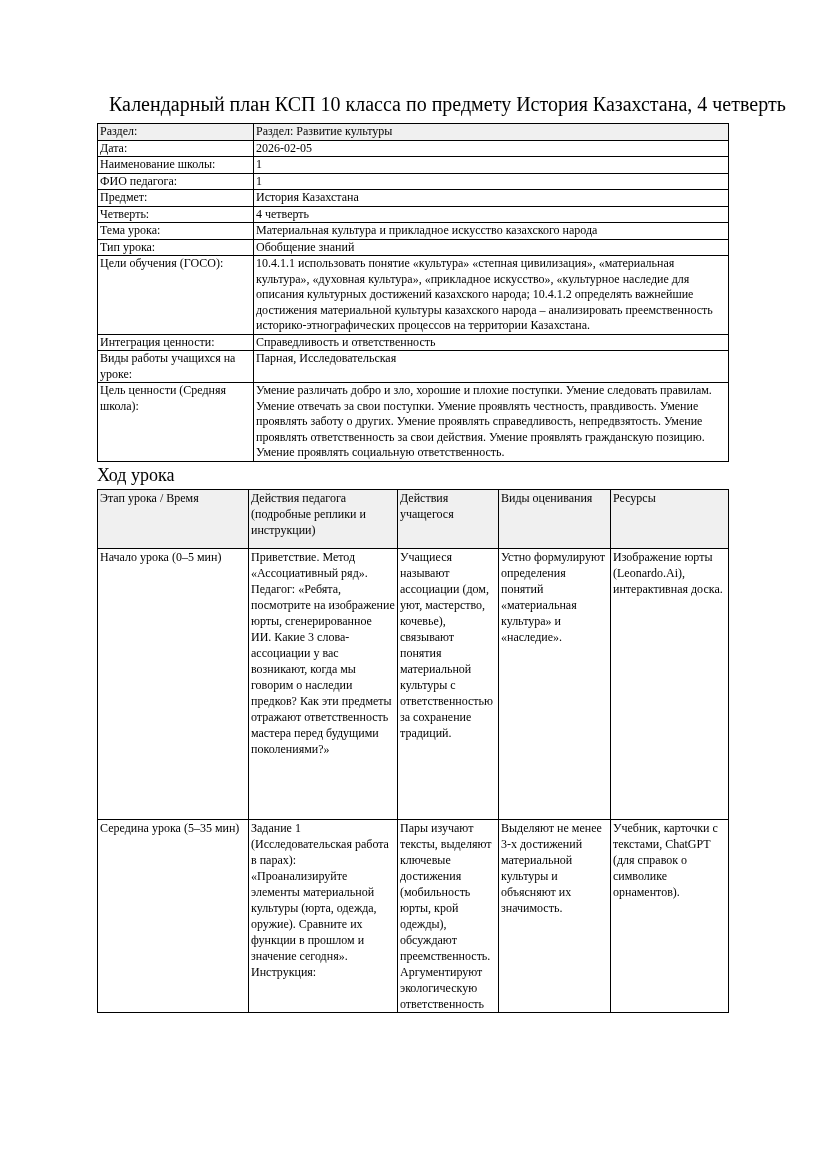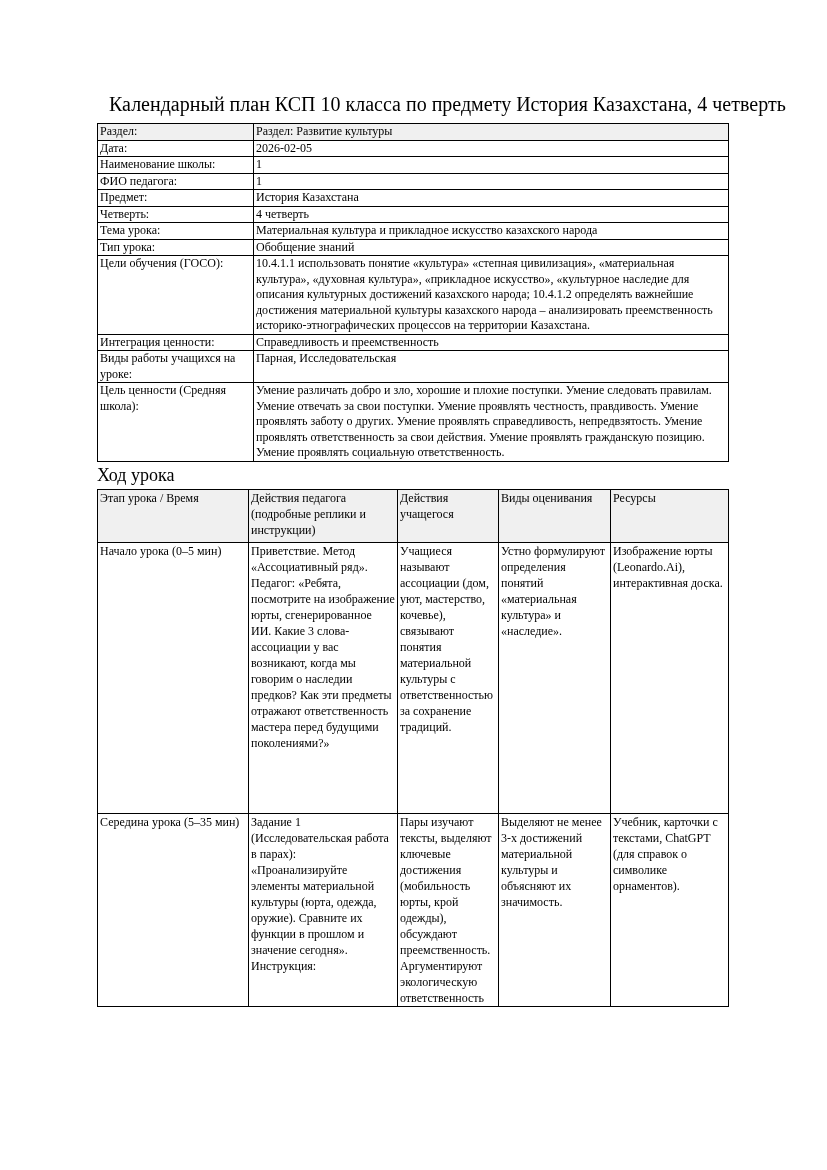--- a/index.html
+++ b/index.html
@@ -40,21 +40,21 @@
     overflow-wrap: break-word;
   }
   .info-table td { line-height: 15.5px; }
   .lesson-table td, .lesson-table th { line-height: 16px; }
   tr.shaded td, .lesson-table thead tr th { background: #f0f0f0; }
   .section-heading {
     margin: 5px 0 6px 0;
     font-size: 18px;
     line-height: 16px;
   }
-  .lesson-table thead tr { height: 53px; }
+  .lesson-table thead tr { height: 59px; }
   .lesson-table tr.row-start { height: 271px; }
   .lesson-table tr.row-mid { height: 192px; }
 </style>
 </head>
 <body>
 
 <div class="doc">
 
   <p class="title">Календарный план КСП 10 класса по предмету История Казахстана, 4 четверть</p>
 
@@ -95,21 +95,21 @@
       <tr>
         <td>Тип урока:</td>
         <td>Обобщение знаний</td>
       </tr>
       <tr>
         <td>Цели обучения (ГОСО):</td>
         <td>10.4.1.1 использовать понятие «культура» «степная цивилизация», «материальная культура», «духовная культура», «прикладное искусство», «культурное наследие для описания культурных достижений казахского народа; 10.4.1.2 определять важнейшие достижения материальной культуры казахского народа – анализировать преемственность историко-этнографических процессов на территории Казахстана.</td>
       </tr>
       <tr>
         <td>Интеграция ценности:</td>
-        <td>Справедливость и преемственность</td>
+        <td>Справедливость и ответственность</td>
       </tr>
       <tr>
         <td>Виды работы учащихся на уроке:</td>
         <td>Парная, Исследовательская</td>
       </tr>
       <tr>
         <td>Цель ценности (Средняя школа):</td>
         <td>Умение различать добро и зло, хорошие и плохие поступки. Умение следовать правилам. Умение отвечать за свои поступки. Умение проявлять честность, правдивость. Умение проявлять заботу о других. Умение проявлять справедливость, непредвзятость. Умение проявлять ответственность за свои действия. Умение проявлять гражданскую позицию. Умение проявлять социальную ответственность.</td>
       </tr>
     </tbody>

